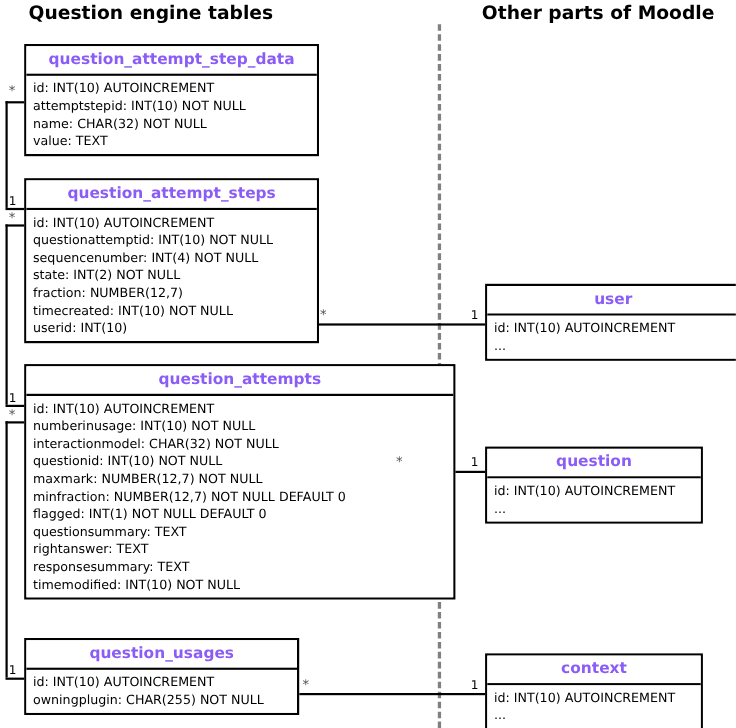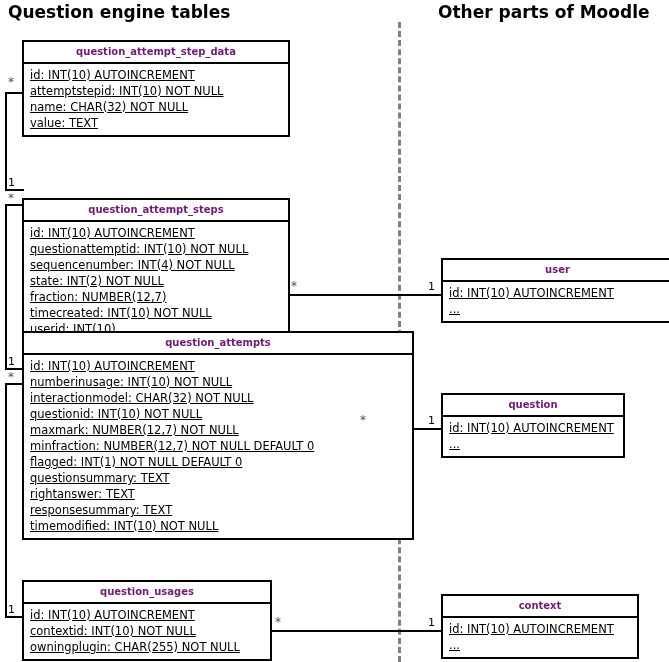--- a/index.html
+++ b/index.html
@@ -36,38 +36,37 @@
     border: 2px solid #000000;
     background: #ffffff;
     z-index: 5;
   }
   .entity-name {
     box-sizing: border-box;
     border-bottom: 2px solid #000000;
     text-align: center;
     font-family: "DejaVu Sans", sans-serif;
     font-weight: bold;
-    font-size: 10px;
-    color: #701a75;
+    font-size: 14px;
+    color: #8b5cf6;
     padding: 4px 6px 5px 6px;
     white-space: nowrap;
     background: #ffffff;
   }
   .entity-fields {
     padding: 3px 0 4px 0;
     background: #ffffff;
   }
   .field {
     font-family: "DejaVu Sans", sans-serif;
     font-size: 11.5px;
     color: #000000;
     line-height: 16px;
     padding: 0 6px;
     white-space: nowrap;
-    text-decoration: underline;
   }
 
   
   .line-h {
     position: absolute;
     height: 0;
     border-top: 2px solid #000000;
     z-index: 2;
   }
   .line-v {
@@ -96,21 +95,21 @@
     width: 0;
     border-left: 3px dashed #808080;
     z-index: 1;
   }
 </style>
 </head>
 <body>
 
 <div id="canvas">
 
-  <div class="section-title" style="left:8px; top:2px;">Question engine tables</div>
+  <div class="section-title" style="left:26px; top:2px;">Question engine tables</div>
   <div class="section-title" style="left:438px; top:2px;">Other parts of Moodle</div>
 
   <div class="divider" style="left:398px; top:22px; height:640px;"></div>
 
   <div class="line-h" style="left:5px; top:92px; width:19px;"></div>
   <div class="line-v" style="left:5px; top:92px; height:97px;"></div>
   <div class="line-h" style="left:5px; top:189px; width:19px;"></div>
   <div class="card star" style="left:8px; top:77px;">*</div>
   <div class="card" style="left:8px; top:177px;">1</div>
 
@@ -141,21 +140,21 @@
   <div class="entity" style="left:22px; top:40px; width:268px;">
     <div class="entity-name">question_attempt_step_data</div>
     <div class="entity-fields">
       <div class="field">id: INT(10) AUTOINCREMENT</div>
       <div class="field">attemptstepid: INT(10) NOT NULL</div>
       <div class="field">name: CHAR(32) NOT NULL</div>
       <div class="field">value: TEXT</div>
     </div>
   </div>
 
-  <div class="entity" style="left:22px; top:162px; width:268px;margin-top:36px;">
+  <div class="entity" style="left:22px; top:162px; width:268px;">
     <div class="entity-name">question_attempt_steps</div>
     <div class="entity-fields">
       <div class="field">id: INT(10) AUTOINCREMENT</div>
       <div class="field">questionattemptid: INT(10) NOT NULL</div>
       <div class="field">sequencenumber: INT(4) NOT NULL</div>
       <div class="field">state: INT(2) NOT NULL</div>
       <div class="field">fraction: NUMBER(12,7)</div>
       <div class="field">timecreated: INT(10) NOT NULL</div>
       <div class="field">userid: INT(10)</div>
     </div>
@@ -175,34 +174,33 @@
       <div class="field">rightanswer: TEXT</div>
       <div class="field">responsesummary: TEXT</div>
       <div class="field">timemodified: INT(10) NOT NULL</div>
     </div>
   </div>
 
   <div class="entity" style="left:22px; top:580px; width:250px;">
     <div class="entity-name">question_usages</div>
     <div class="entity-fields">
       <div class="field">id: INT(10) AUTOINCREMENT</div>
-      <div class="field">contextid: INT(10) NOT NULL</div>
       <div class="field">owningplugin: CHAR(255) NOT NULL</div>
     </div>
   </div>
 
   <div class="entity" style="left:441px; top:258px; width:233px;">
     <div class="entity-name">user</div>
     <div class="entity-fields">
       <div class="field">id: INT(10) AUTOINCREMENT</div>
       <div class="field">...</div>
     </div>
   </div>
 
-  <div class="entity" style="left:441px; top:393px; width:184px;">
+  <div class="entity" style="left:441px; top:406px; width:198px;">
     <div class="entity-name">question</div>
     <div class="entity-fields">
       <div class="field">id: INT(10) AUTOINCREMENT</div>
       <div class="field">...</div>
     </div>
   </div>
 
   <div class="entity" style="left:441px; top:594px; width:198px;">
     <div class="entity-name">context</div>
     <div class="entity-fields">

